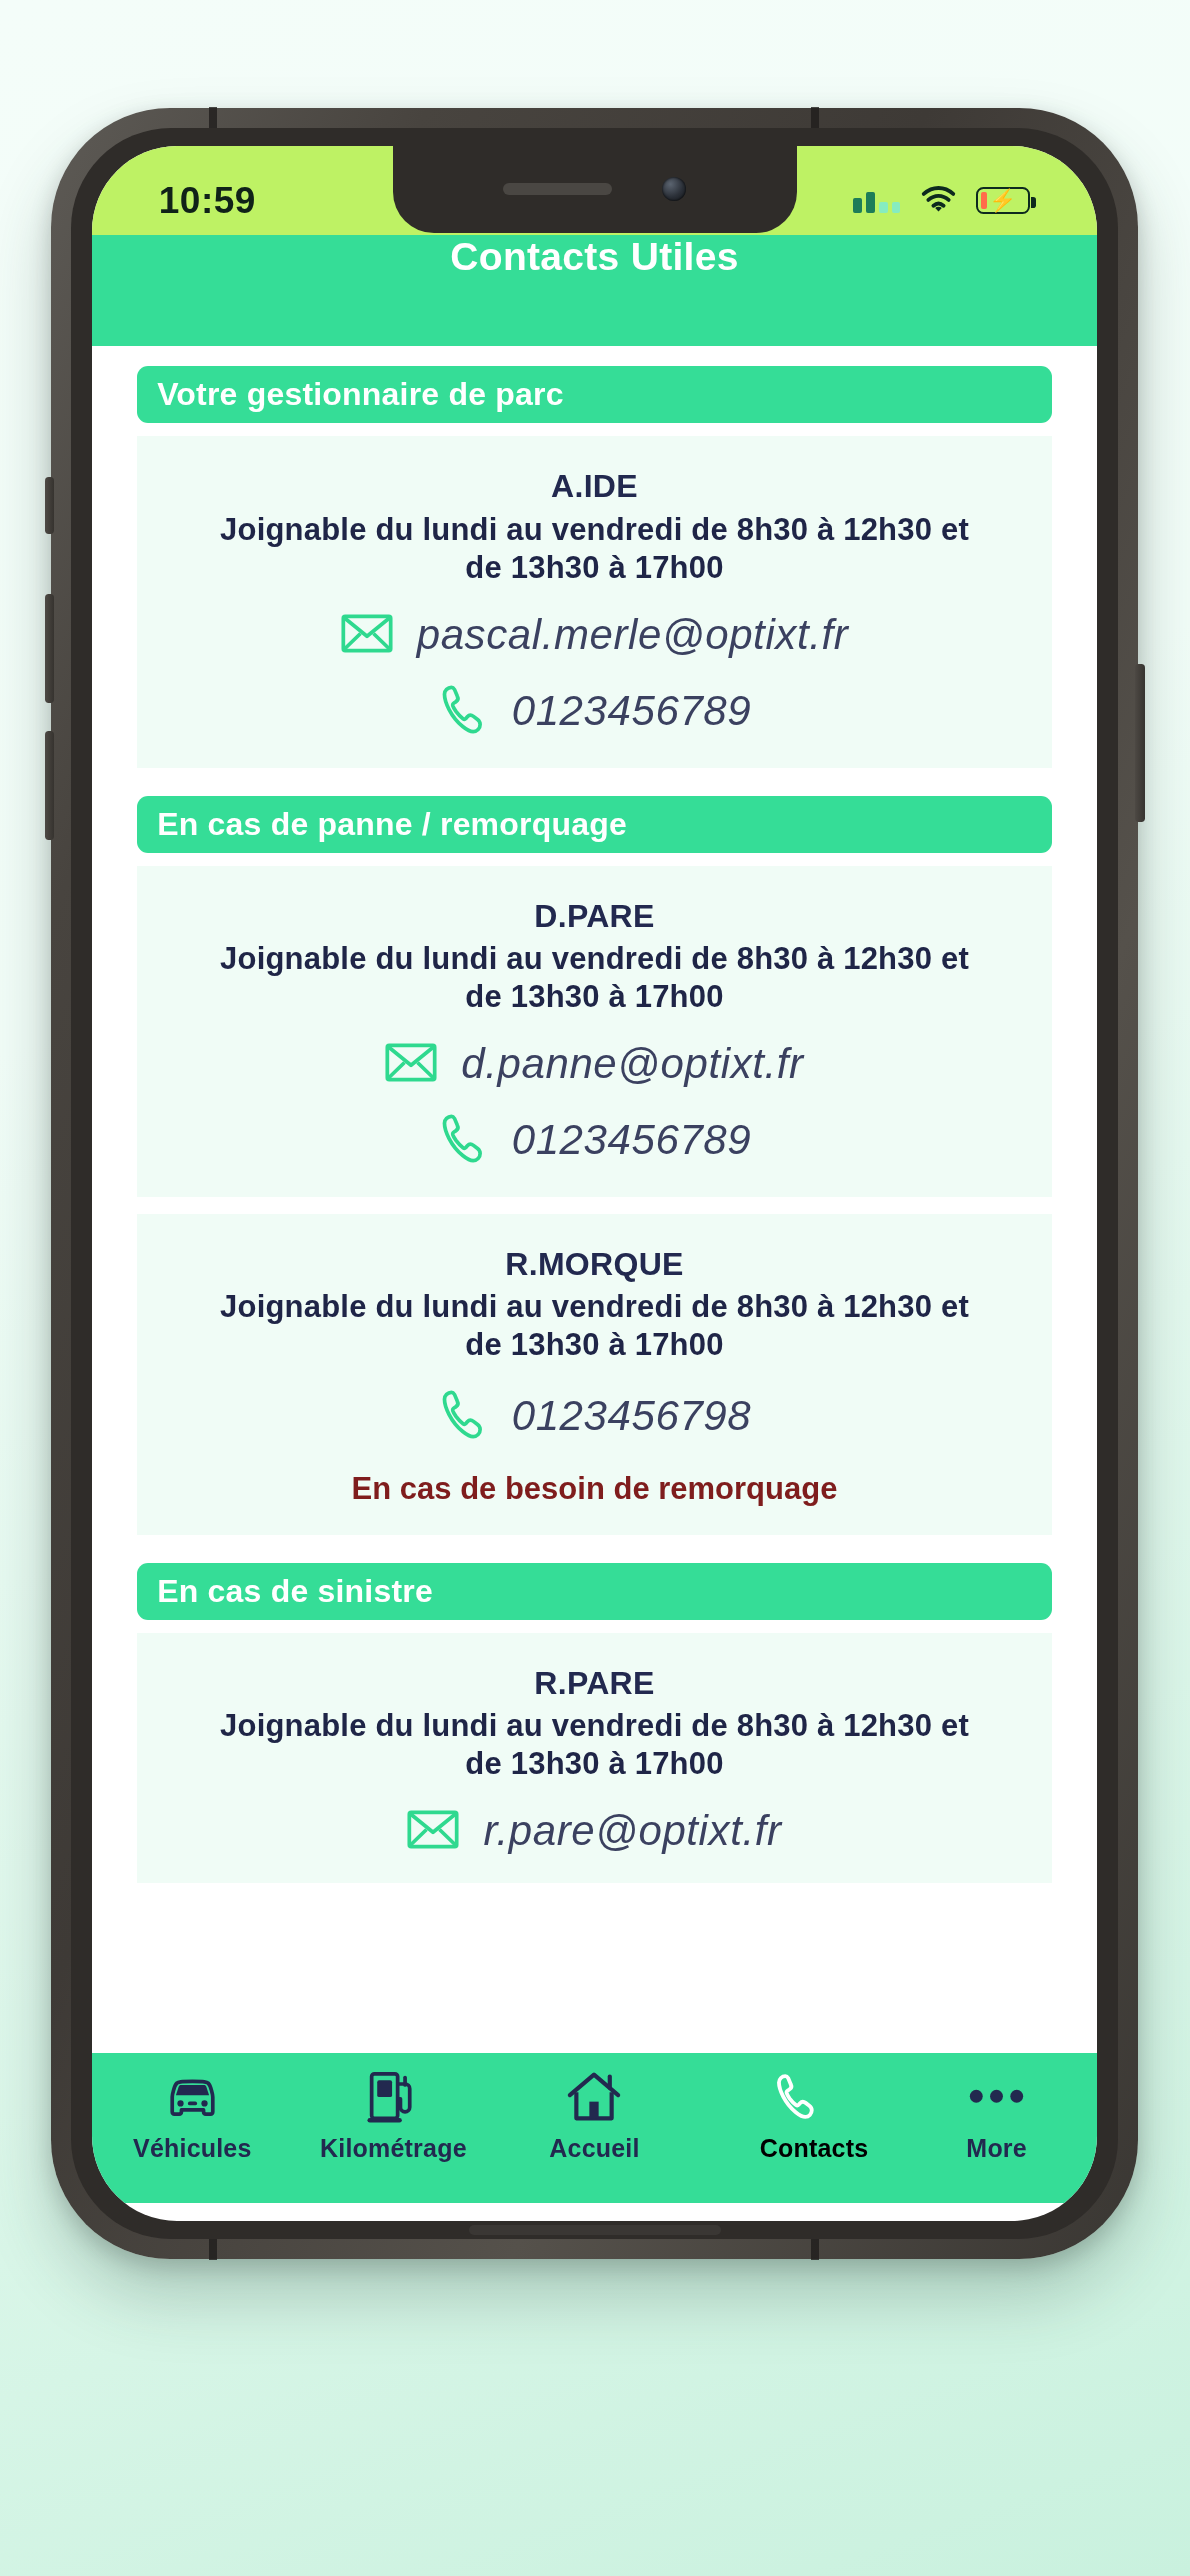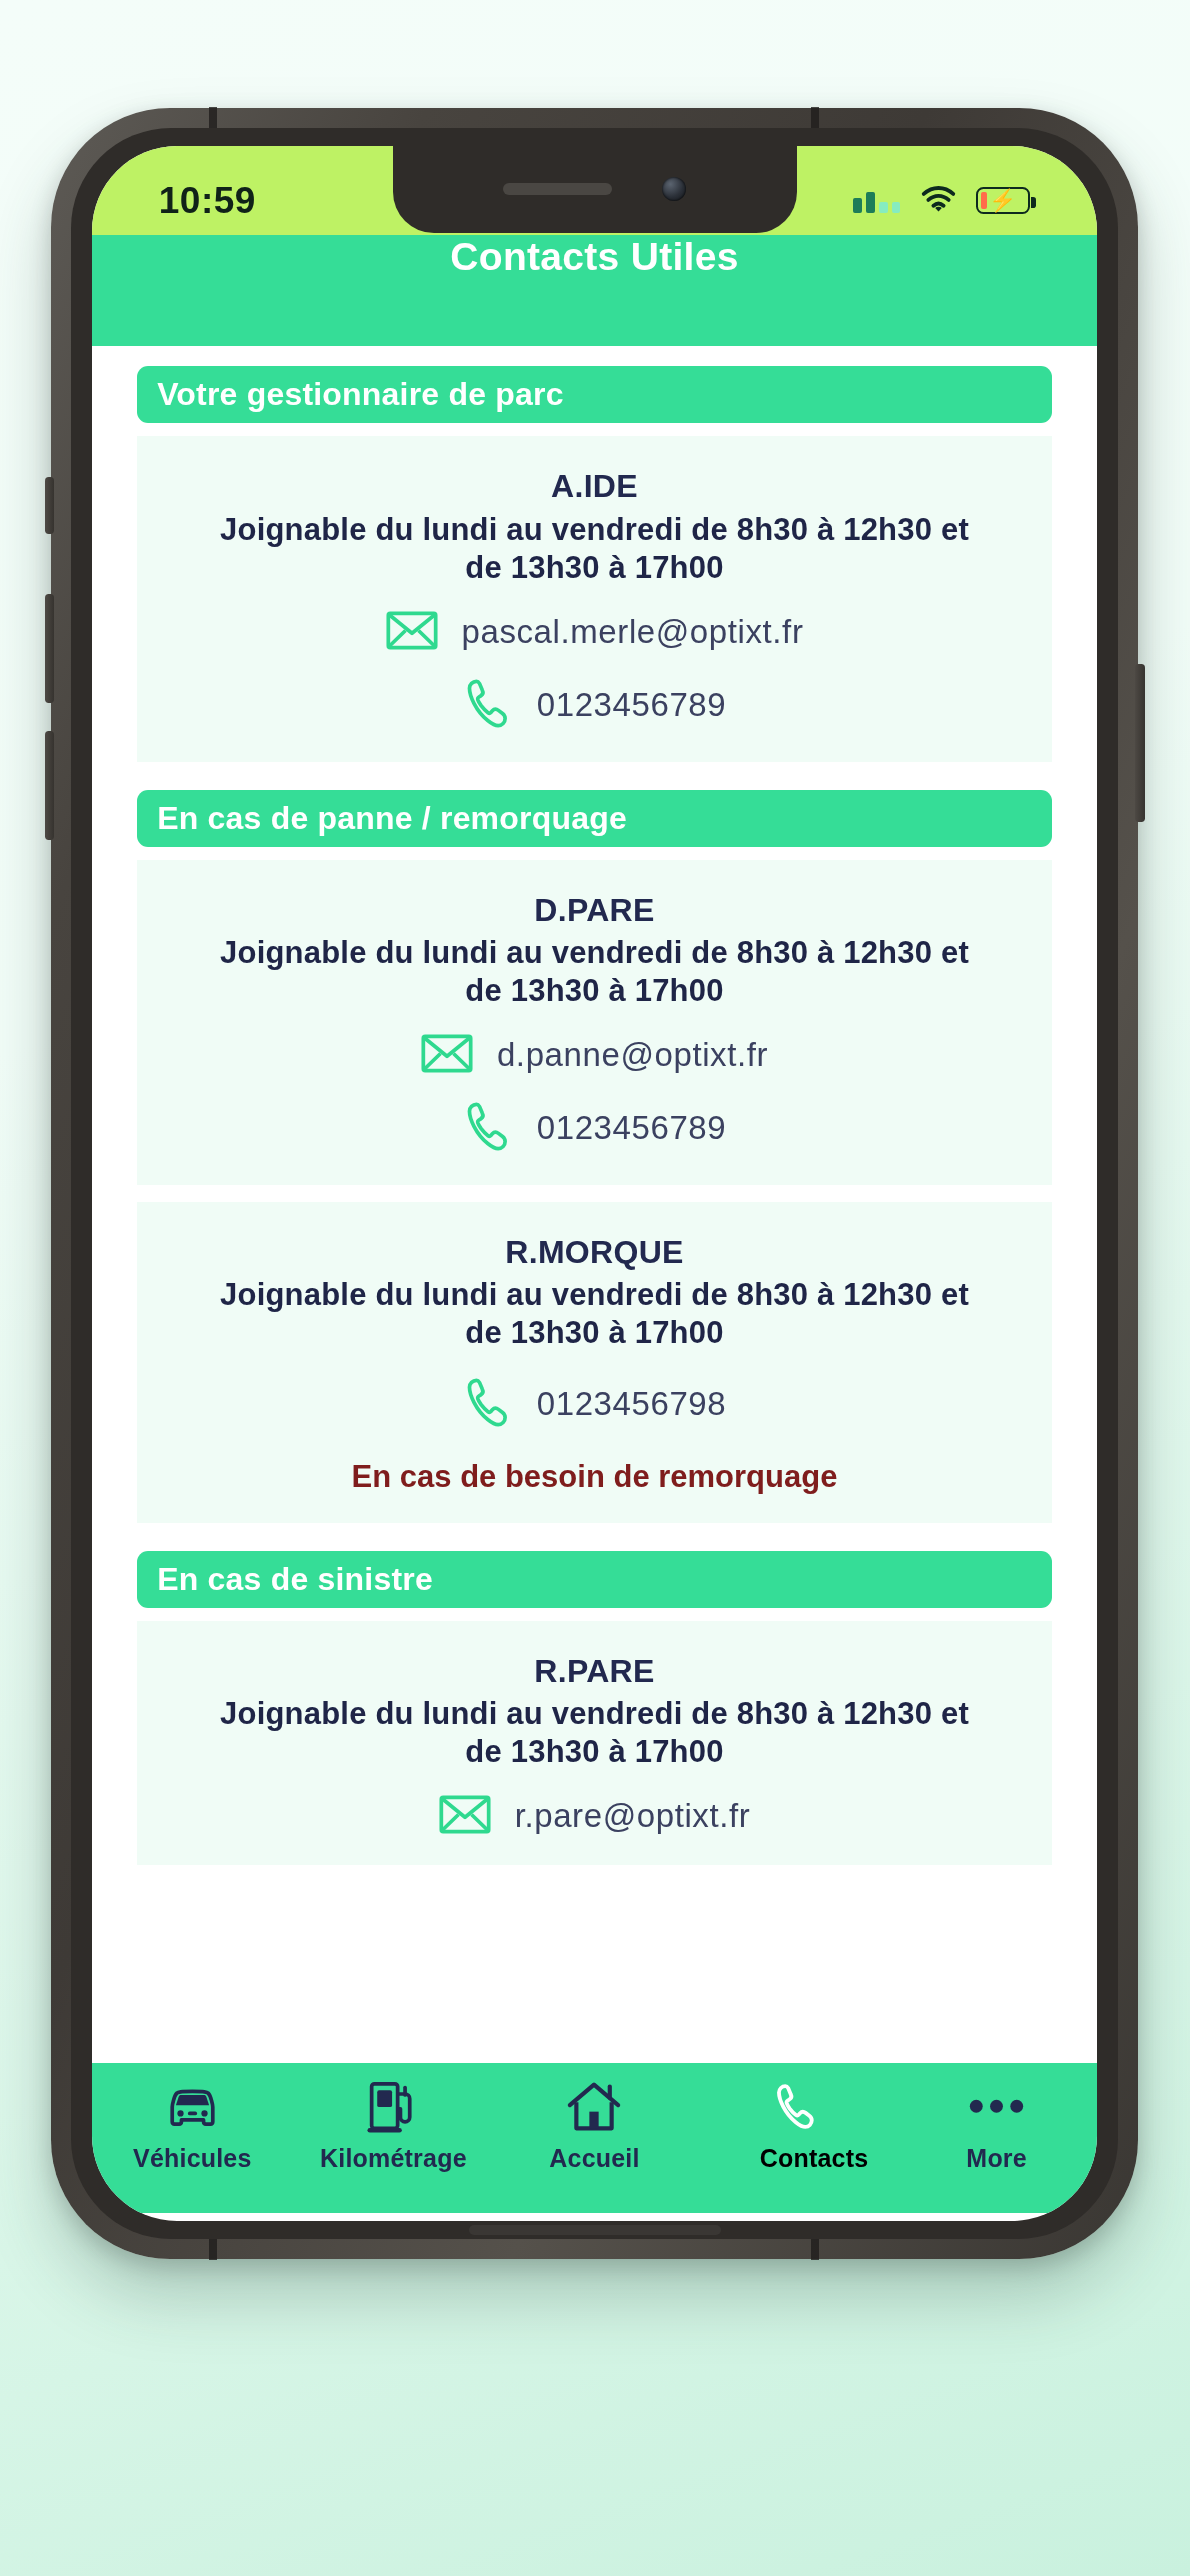--- a/index.html
+++ b/index.html
@@ -121,32 +121,32 @@
     margin-bottom:5.6px; text-align:center;
   }
   .card-hours{
     color:#1f2547; font-size:31px; font-weight:700; line-height:1.22;
     text-align:center; max-width:760px; letter-spacing:0.2px;
   }
   .contact-row{
     display:flex; align-items:center; justify-content:center;
     gap:24px; margin-top:24px;
   }
-  .contact-row .val{ color:#3b4160; font-size:33px; font-weight:400; letter-spacing:0.6px; }
+  .contact-row .val{ color:#3b4160; font-size:42px; font-weight:400; letter-spacing:0.6px;font-style:italic; }
   .contact-note{
     margin-top:26px; color:#7f1d1d; font-size:31px; font-weight:700; text-align:center;
   }
   .ic{ display:block; }
 
   
   .card-sep{ margin:0 45px; height:3.7px; background:#ffffff; }
 
   
   #bottom-nav{
-    position:absolute; left:0; right:0; bottom:8px; height:150px;
+    position:absolute; left:0; right:0; bottom:18px; height:150px;
     background:#35dd97;
     display:flex; align-items:flex-start; justify-content:space-around;
     padding-top:15px;
     z-index:25;
   }
   .nav-item{ width:20%; display:flex; flex-direction:column; align-items:center; gap:9.3px; }
   .nav-label{ font-size:25px; font-weight:700; color:#22294f; letter-spacing:0.2px; }
   .nav-item.active .nav-label{ color:#000000;margin-left:37px; }
   .nav-icon{ height:57px; display:flex; align-items:center; justify-content:center; }
 

